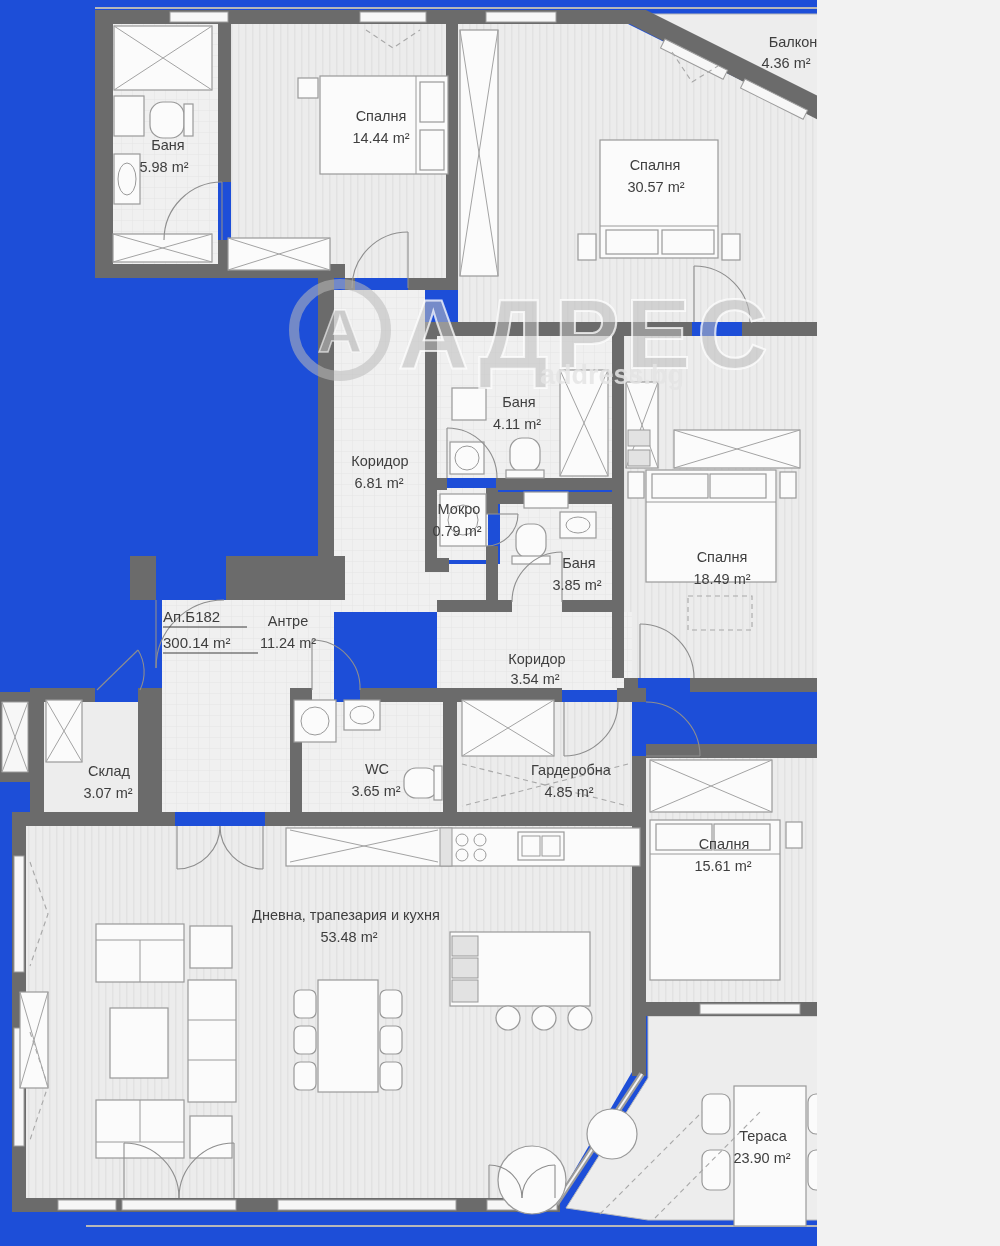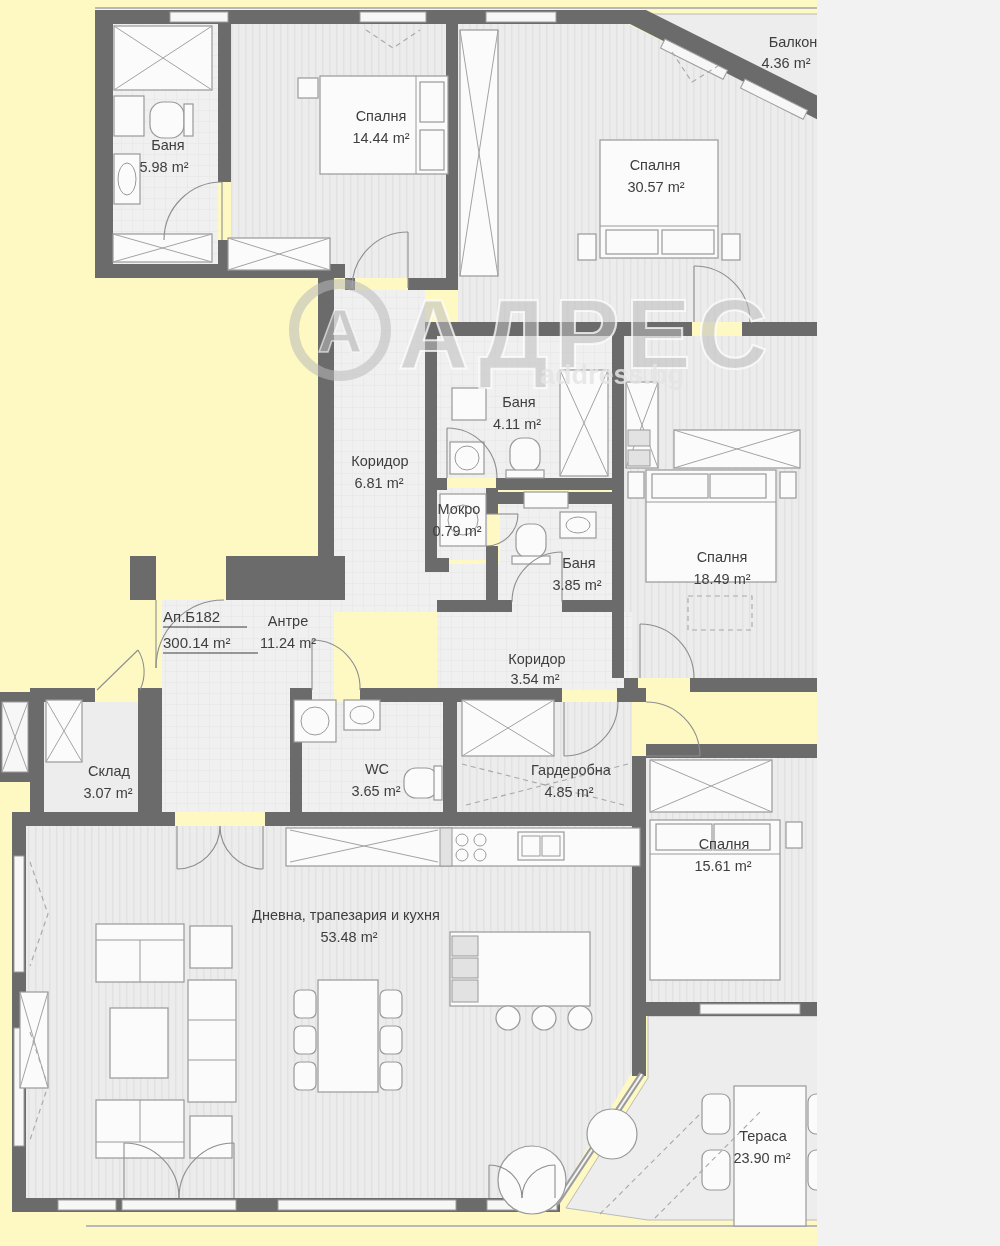--- a/index.html
+++ b/index.html
@@ -1,16 +1,16 @@
 <!DOCTYPE html>
 <html><head>
 <meta charset="utf-8">
 <style>
   html,body{margin:0;padding:0;background:#f2f2f2;}
-  #stage{position:relative;width:817px;height:1246px;background:#fef9c3;overflow:hidden;
+  #stage{position:relative;width:817px;height:1246px;background:#1d4ed8;overflow:hidden;
          font-family:"Liberation Sans",sans-serif;}
   svg{position:absolute;left:0;top:0;}
   .wall{fill:#6b6b6b;}
   .win{fill:#f7f7f7;stroke:#9c9c9c;stroke-width:1;}
   .furn{fill:#fbfbfb;stroke:#999;stroke-width:1.2;}
   .furn2{fill:#e2e2e2;stroke:#999;stroke-width:1;}
   .xline{stroke:#a3a3a3;stroke-width:1;fill:none;}
   .thin{stroke:#9a9a9a;stroke-width:1;fill:none;}
   .dash{stroke:#a8a8a8;stroke-width:1.1;fill:none;stroke-dasharray:5 4;}
   .arc{stroke:#8e8e8e;stroke-width:1.1;fill:none;}

